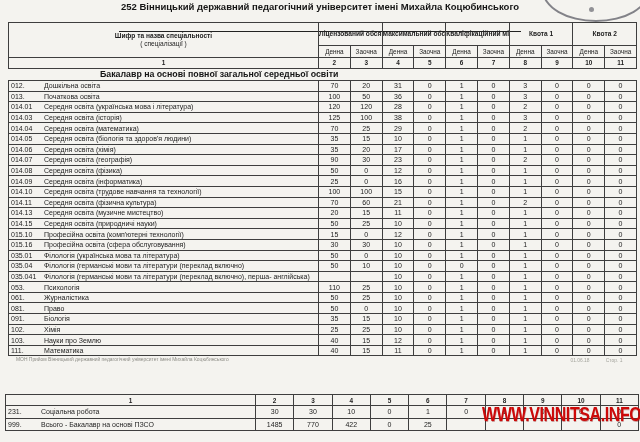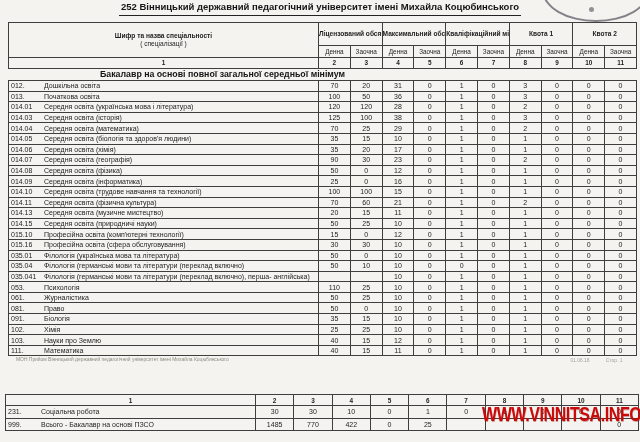--- a/index.html
+++ b/index.html
@@ -4,21 +4,21 @@
 <style>
   html,body{margin:0;padding:0;background:#dcdcd8;}
   .sheet{
     position:relative;width:640px;height:442px;overflow:hidden;
     background:#f4f3ef;
     font-family:"Liberation Sans",sans-serif;color:#1d1d1d;
   }
   
   .doc-title{position:absolute;top:1px;left:0;right:0;text-align:center;
     font-size:9.5px;font-weight:bold;color:#151515;}
-  .doc-title span{border-bottom:1.2px solid #222;padding:0 2px 3px 2px;}
+  .doc-title span{border-bottom:1.2px solid #222;padding:0 2px 19px 2px;}
   
   .stamp{position:absolute;top:-42px;right:-10px;width:104px;height:60px;
     border:2px solid #5c5c66;border-radius:50%;opacity:.75;}
   .stamp-dot{position:absolute;top:7px;right:46px;width:5px;height:5px;
     background:#5c5c66;border-radius:50%;opacity:.65;}
   
   table{border-collapse:collapse;table-layout:fixed;}
   th,td{border:1px solid #3e3e3e;padding:0;overflow:hidden;white-space:nowrap;}
   .hdr-table{position:absolute;top:22px;left:8px;width:628px;}
   .hdr-table th{font-size:6.6px;font-weight:bold;text-align:center;line-height:1.25;}
@@ -108,21 +108,21 @@
           <th>7</th>
           <th>8</th>
           <th>9</th>
           <th>10</th>
           <th>11</th>
         </tr>
   </tbody>
     </table>
 
   <div class="section-title">
-    <span>Бакалавр  на основі повної загальної середньої мінімум</span>
+    <span>Бакалавр  на основі повної загальної середньої освіти</span>
   </div>
 
   <table class="data-table">
     <colgroup>
       <col style="width:310px">
       <col style="width:31.8px">
         <col style="width:31.8px">
         <col style="width:31.8px">
         <col style="width:31.8px">
         <col style="width:31.8px">

